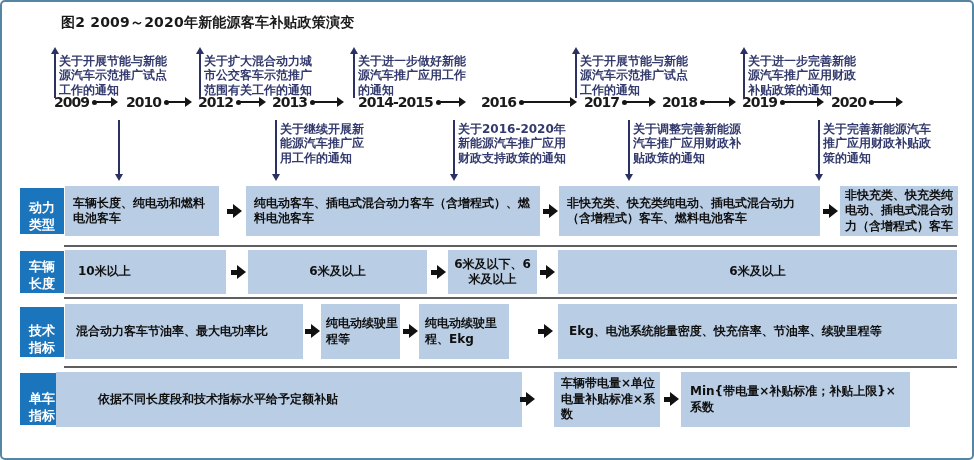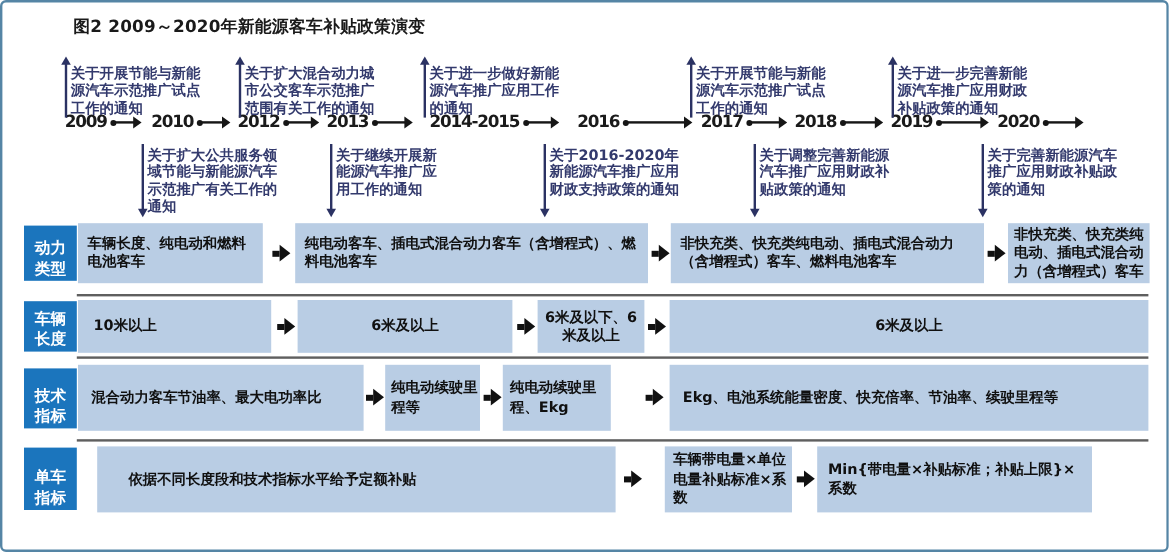--- a/index.html
+++ b/index.html
@@ -126,21 +126,20 @@
     </span>
   <div class="note" style="left:578px;top:52px;width:115px">关于开展节能与新能源汽车示范推广试点工作的通知</div>
   <span class="conn up" style="left:737px;top:46px;height:52px">
       <i></i>
     </span>
   <div class="note" style="left:746px;top:52px;width:112px">关于进一步完善新能源汽车推广应用财政补贴政策的通知</div>
 
   <span class="conn down" style="left:112px;top:116px;height:62px">
       <i></i>
     </span>
-  <div class="note" style="left:121px;top:120px;width:112px">关于扩大公共服务领域节能与新能源汽车示范推广有关工作的通知</div>
   <span class="conn down" style="left:269px;top:116px;height:62px">
       <i></i>
     </span>
   <div class="note" style="left:278px;top:120px;width:90px">关于继续开展新能源汽车推广应用工作的通知</div>
   <span class="conn down" style="left:447px;top:116px;height:62px">
       <i></i>
     </span>
   <div class="note" style="left:456px;top:120px;width:116px">关于2016-2020年新能源汽车推广应用财政支持政策的通知</div>
   <span class="conn down" style="left:622px;top:116px;height:62px">
       <i></i>
@@ -184,18 +183,18 @@
   <span class="farrow" style="left:303px;top:322px"></span>
   <div class="box" style="left:319px;top:302px;width:79px;height:55px;padding:3px 2px 3px 5px">纯电动续驶里程等</div>
   <span class="farrow" style="left:401px;top:322px"></span>
   <div class="box" style="left:417px;top:302px;width:90px;height:55px;padding:3px 2px 3px 6px">纯电动续驶里程、Ekg</div>
   <span class="farrow" style="left:536px;top:322px"></span>
   <div class="box" style="left:556px;top:302px;width:399px;height:55px;padding-left:11px">Ekg、电池系统能量密度、快充倍率、节油率、续驶里程等</div>
 
   <div class="row-label" style="left:18px;top:371px;height:52px">
       <span>单车指标</span>
     </div>
-  <div class="box" style="left:79px;top:370px;width:432px;height:55px;padding-left:26px">依据不同长度段和技术指标水平给予定额补贴</div>
+  <div class="box" style="left:54px;top:370px;width:466px;height:55px;padding-left:42px">依据不同长度段和技术指标水平给予定额补贴</div>
   <span class="farrow" style="left:518px;top:390px"></span>
   <div class="box" style="left:552px;top:370px;width:106px;height:55px;padding:3px 4px 3px 7px">车辆带电量×单位电量补贴标准×系数</div>
   <span class="farrow" style="left:662px;top:390px"></span>
   <div class="box" style="left:679px;top:370px;width:229px;height:55px;padding-left:9px">Min{带电量×补贴标准；补贴上限}×系数</div>
 </div>
 
 </body></html>

